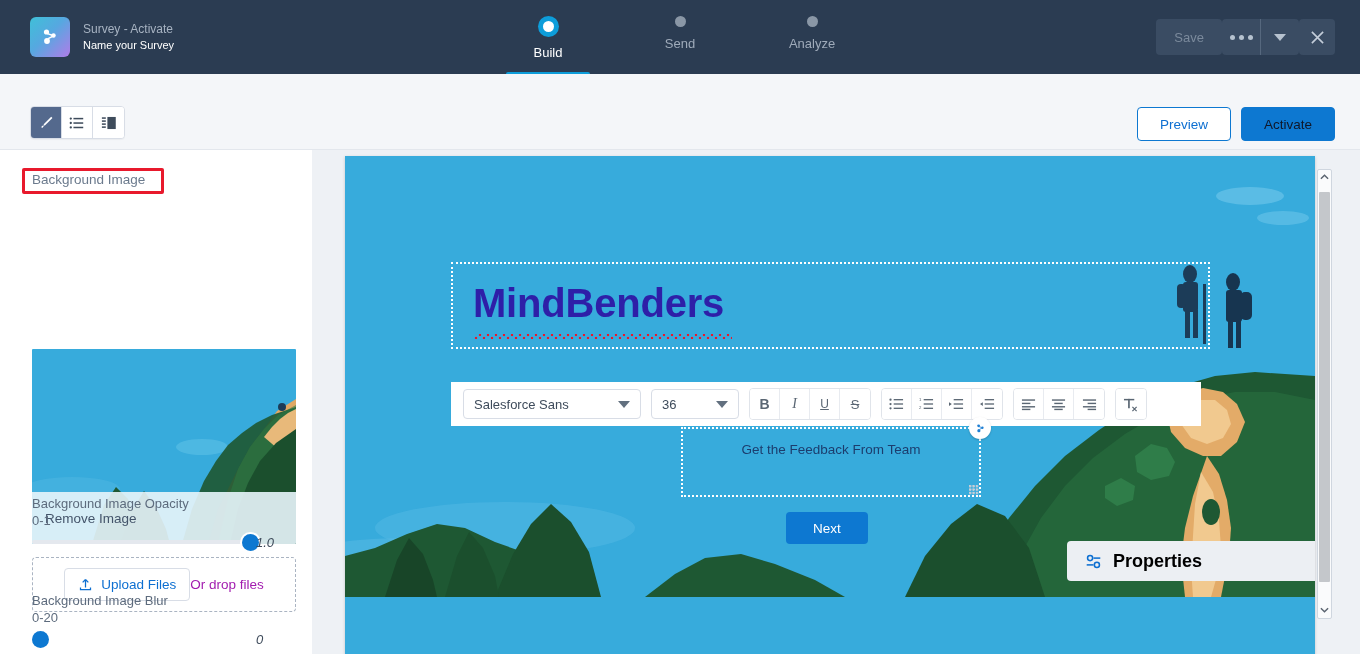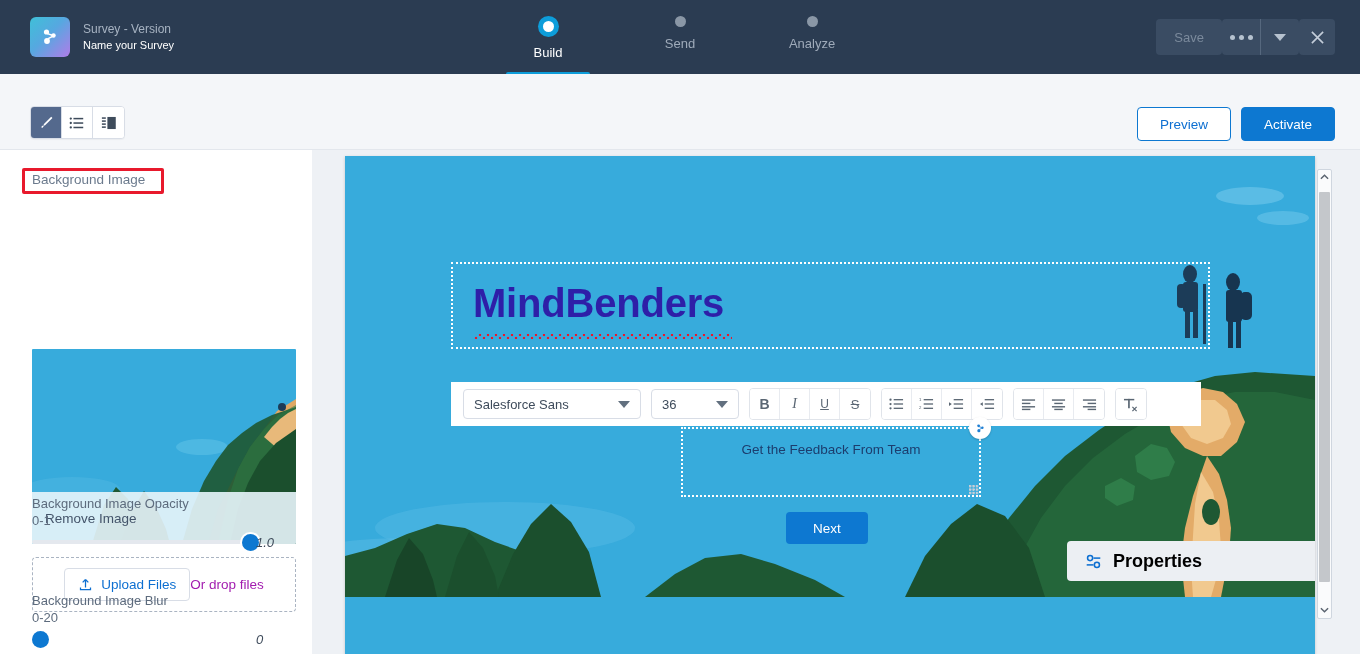--- a/index.html
+++ b/index.html
@@ -83,21 +83,21 @@
     position:absolute; border:3px solid #e8192c; border-radius:2px; pointer-events:none;
   }
   .right-actions{ position:absolute; right:25px; top:33px; display:flex; gap:10px; }
   .btn-preview{
     height:34px; padding:0 22px; border:1px solid #0d78d1; border-radius:4px;
     background:#fff; color:#0d6fd1; font-size:13.5px;
     display:flex;align-items:center;justify-content:center;
   }
   .btn-activate{
     height:34px; padding:0 22px; border:1px solid #0d78d1; border-radius:4px;
-    background:#0d78d1; color:#ffffff; font-size:13.5px;
+    background:#0d78d1; color:#0f172a; font-size:13.5px;
     display:flex;align-items:center;justify-content:center;
   }
 
   
   .leftpanel{
     position:absolute; left:0; top:150px; width:312px; height:504px;
     background:#ffffff; overflow:hidden;
   }
   .panel-label{ position:absolute; left:32px; top:22px; font-size:13.5px; color:#6b7a8d; }
   .thumb{
@@ -220,21 +220,21 @@
   <div class="brand">
     <div class="brand-icon">
       <svg width="24" height="24" viewBox="0 0 24 24">
         <circle cx="8.5" cy="7" r="2.6" fill="#fff"></circle>
         <circle cx="15.5" cy="10.5" r="2.2" fill="#fff"></circle>
         <circle cx="9" cy="16" r="2.9" fill="#fff"></circle>
         <path d="M9.4 8.6 L14.2 10.2 M10.2 13.6 L14.6 11.4" stroke="#fff" stroke-width="1.5" fill="none"></path>
       </svg>
     </div>
     <div class="brand-text">
-      <div class="brand-sub">Survey - Version</div>
+      <div class="brand-sub">Survey - Activate</div>
       <div class="brand-title">Name your Survey</div>
     </div>
   </div>
 
   <div class="steps">
     <div class="step active">
       <div class="step-dot"></div>
       <div class="step-label">Build</div>
       <div class="step-underline"></div>
     </div>

